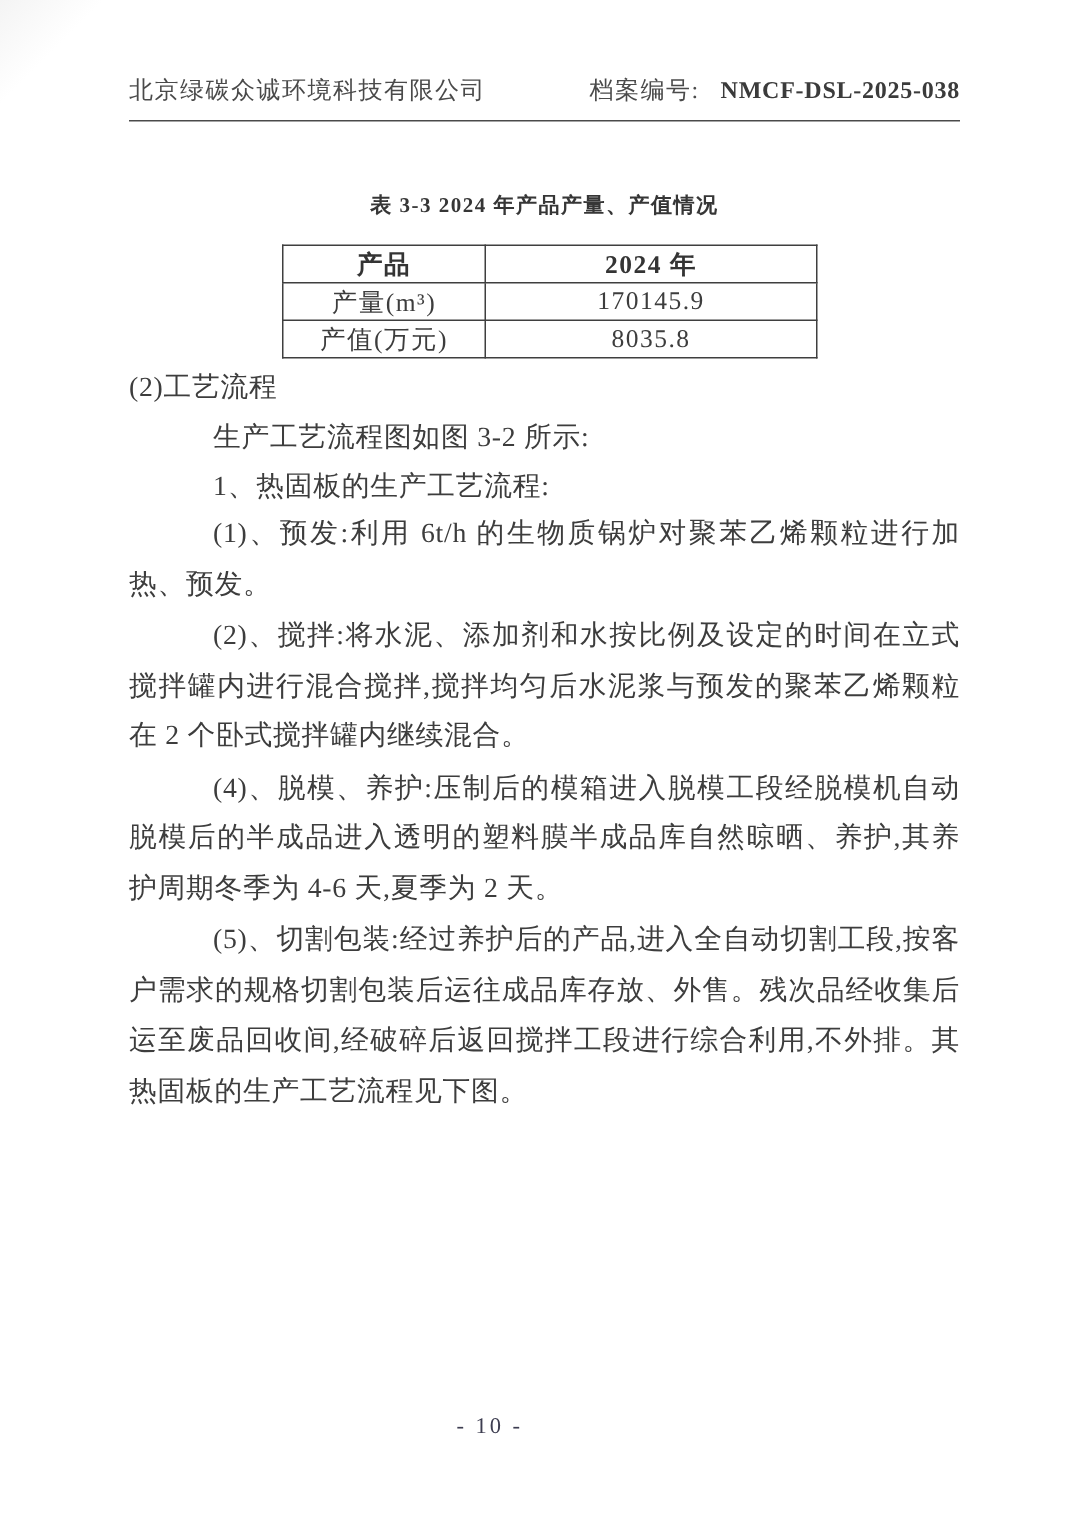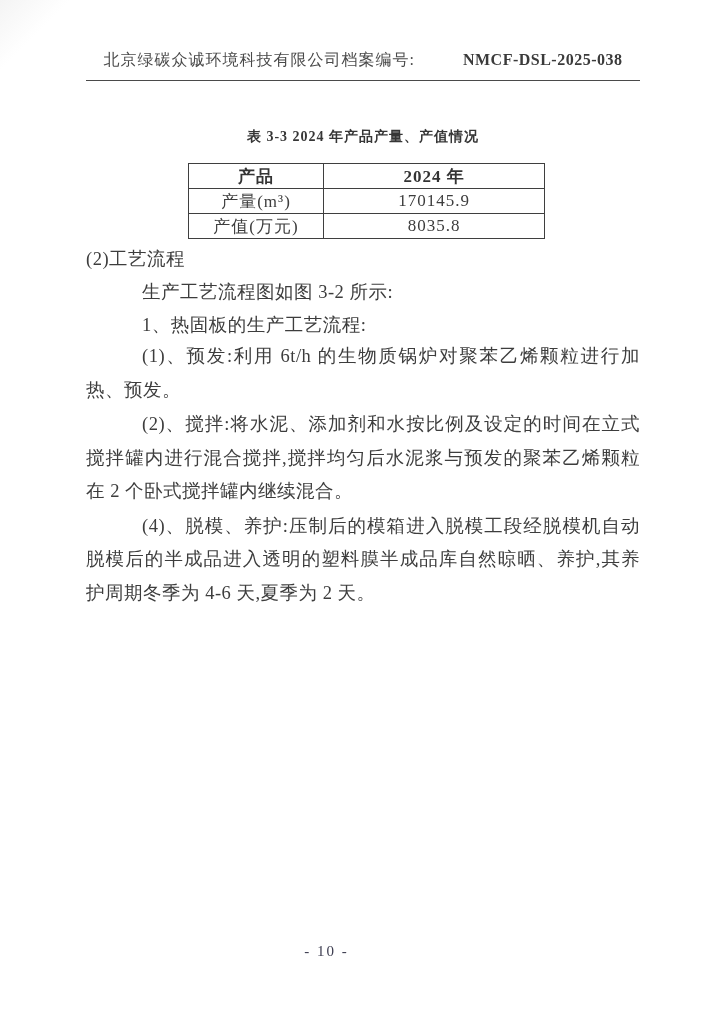--- a/index.html
+++ b/index.html
@@ -11,24 +11,24 @@
     color: #3b3b3b;
   }
   .page {
     position: relative;
     width: 723px; height: 1024px;
     background: linear-gradient(135deg, #f4f4f4 0%, #ffffff 4%, #ffffff 100%);
     overflow: hidden;
   }
   .header-row {
     position: absolute; top: 50px; left: 86px; right: 83px;
-    display: flex; justify-content: center; align-items: baseline;
+    display: flex; justify-content: space-between; align-items: baseline;
     font-size: 16px; color: #4a4a4a; letter-spacing: 1px;
   }
-  .archive { display: flex; align-items: baseline; gap: 34px; }
+  .archive { display: flex; align-items: baseline; }
   .archive .num {
     font-weight: bold; letter-spacing: 0.5px; margin-left: 14px; color: #3b3b3b;
   }
   .header-rule {
     position: absolute; top: 80px; left: 86px; right: 83px;
     height: 0; border-top: 1.5px solid #4a4a4a;
   }
   .bodytext {
     font-size: 18.5px; line-height: 33px; letter-spacing: 0.5px; color: #3d3d3d;
   }
@@ -101,17 +101,18 @@
     </table>
 
   <div class="sec-heading bodytext">(2)工艺流程</div>
   <div class="flow-intro bodytext">生产工艺流程图如图 3-2 所示:</div>
   <div class="item-heading bodytext">1、热固板的生产工艺流程:</div>
 
   <div class="steps">
     <p>(1)、预发:利用 6t/h 的生物质锅炉对聚苯乙烯颗粒进行加热、预发。</p>
     <p>(2)、搅拌:将水泥、添加剂和水按比例及设定的时间在立式搅拌罐内进行混合搅拌,搅拌均匀后水泥浆与预发的聚苯乙烯颗粒在 2 个卧式搅拌罐内继续混合。</p>
     <p>(4)、脱模、养护:压制后的模箱进入脱模工段经脱模机自动脱模后的半成品进入透明的塑料膜半成品库自然晾晒、养护,其养护周期冬季为 4-6 天,夏季为 2 天。</p>
+    <p>(5)、切割包装:经过养护后的产品,进入全自动切割工段,按客户需求的规格切割包装后运往成品库存放、外售。残次品经收集后运至废品回收间,经破碎后返回搅拌工段进行综合利用,不外排。其热固板的生产工艺流程见下图。</p>
   </div>
 
   <div class="footer">- 10 -</div>
 
 </div>
 
 </body></html>

